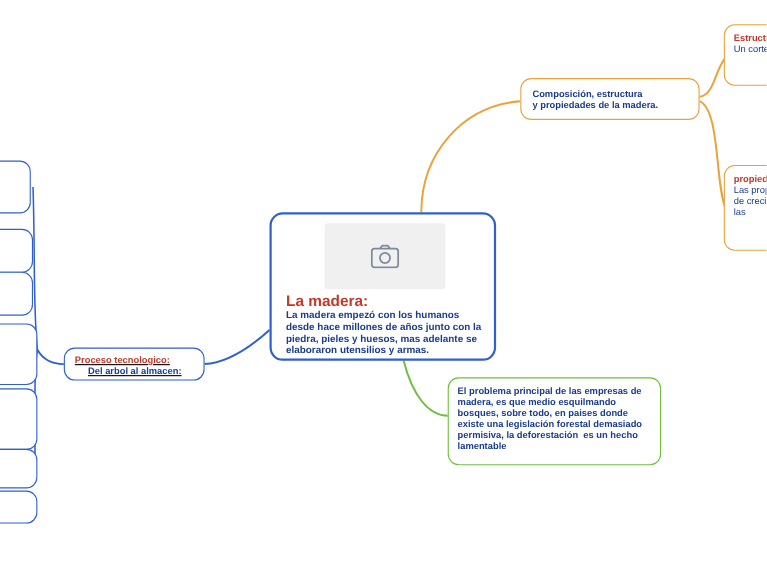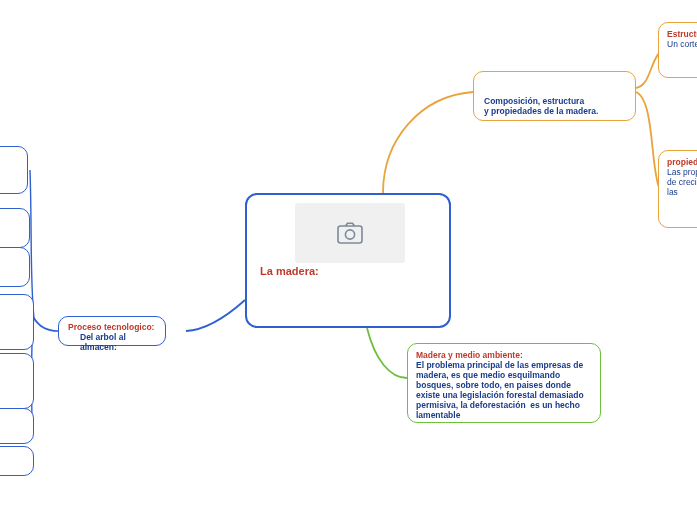--- a/index.html
+++ b/index.html
@@ -67,50 +67,51 @@
     transform: translate(-50%, -50%);
   }
   #central .body {
     position: absolute;
     left: 13px;
     top: 70px;
     width: 180px;
   }
   #central .body .ttl {
     color: #c0392b;
-    font-size: 11px;
+    font-size: 14px;
     font-weight: bold;
   }
   #central .body .txt {
     color: #1a3c8c;
     font-size: 9px;
     font-weight: bold;
     line-height: 1.2;
   }
 
   
   #n-composicion {
     left: 473px;
     top: 71px;
     width: 163px;
     height: 38px;
     border: 1.6px solid #e8a33d;
     color: #1a3c8c;
-    padding: 24px 10px;
+    padding: 8px 10px;
   }
   #n-composicion .txt { color: #1a3c8c; }
 
   
   #n-proceso {
     left: 58px;
     top: 316px;
-    width: 108px;
+    width: 128px;
     height: 30px;
     border: 1.6px solid #2f5fd0;
     padding: 5px 9px;
+    text-decoration: underline;
   }
   #n-proceso .ttl { color: #c0392b; }
   #n-proceso .txt { color: #1a3c8c; margin-left: 12px; }
 
   
   #n-ambiente {
     left: 407px;
     top: 343px;
     width: 194px;
     height: 80px;
@@ -211,35 +212,35 @@
   <div class="node" id="central">
     <div class="img-placeholder">
       <svg class="cam-icon" width="26" height="22" viewBox="0 0 26 22">
         <rect x="1" y="4" width="24" height="17" rx="2.5" fill="none" stroke="#7c8b9a" stroke-width="1.6"></rect>
         <path d="M8.5 4 L10.5 1.2 L15.5 1.2 L17.5 4" fill="none" stroke="#7c8b9a" stroke-width="1.6"></path>
         <circle cx="13" cy="12.5" r="4.6" fill="none" stroke="#7c8b9a" stroke-width="1.6"></circle>
       </svg>
     </div>
     <div class="body">
       <div class="ttl">La madera:</div>
+      <div class="txt">La madera empezó con los humanos desde hace millones de años junto con la piedra, pieles y huesos, mas adelante se elaboraron utensilios y armas.</div>
     </div>
   </div>
 
   <div class="node" id="n-composicion">
     <div class="node-text txt">Composición, estructura
 y propiedades de la madera.</div>
   </div>
 
   <div class="node" id="n-proceso">
     <div class="title-line ttl">Proceso tecnologico:</div>
     <div class="node-text txt">Del arbol al almacen:</div>
   </div>
 
   <div class="node" id="n-ambiente">
-    <div class="title-line ttl">Madera y medio ambiente:</div>
     <div class="node-text txt">El problema principal de las empresas de madera, es que medio esquilmando bosques, sobre todo, en paises donde existe una legislación forestal demasiado permisiva, la deforestación  es un hecho lamentable</div>
   </div>
 
   <div class="node" id="n-estructura">
     <div class="title-line ttl">Estructura:</div>
     <div class="node-text txt">Un corte apreciar formada</div>
   </div>
 
   <div class="node" id="n-propiedades">
     <div class="title-line ttl">propiedad</div>

